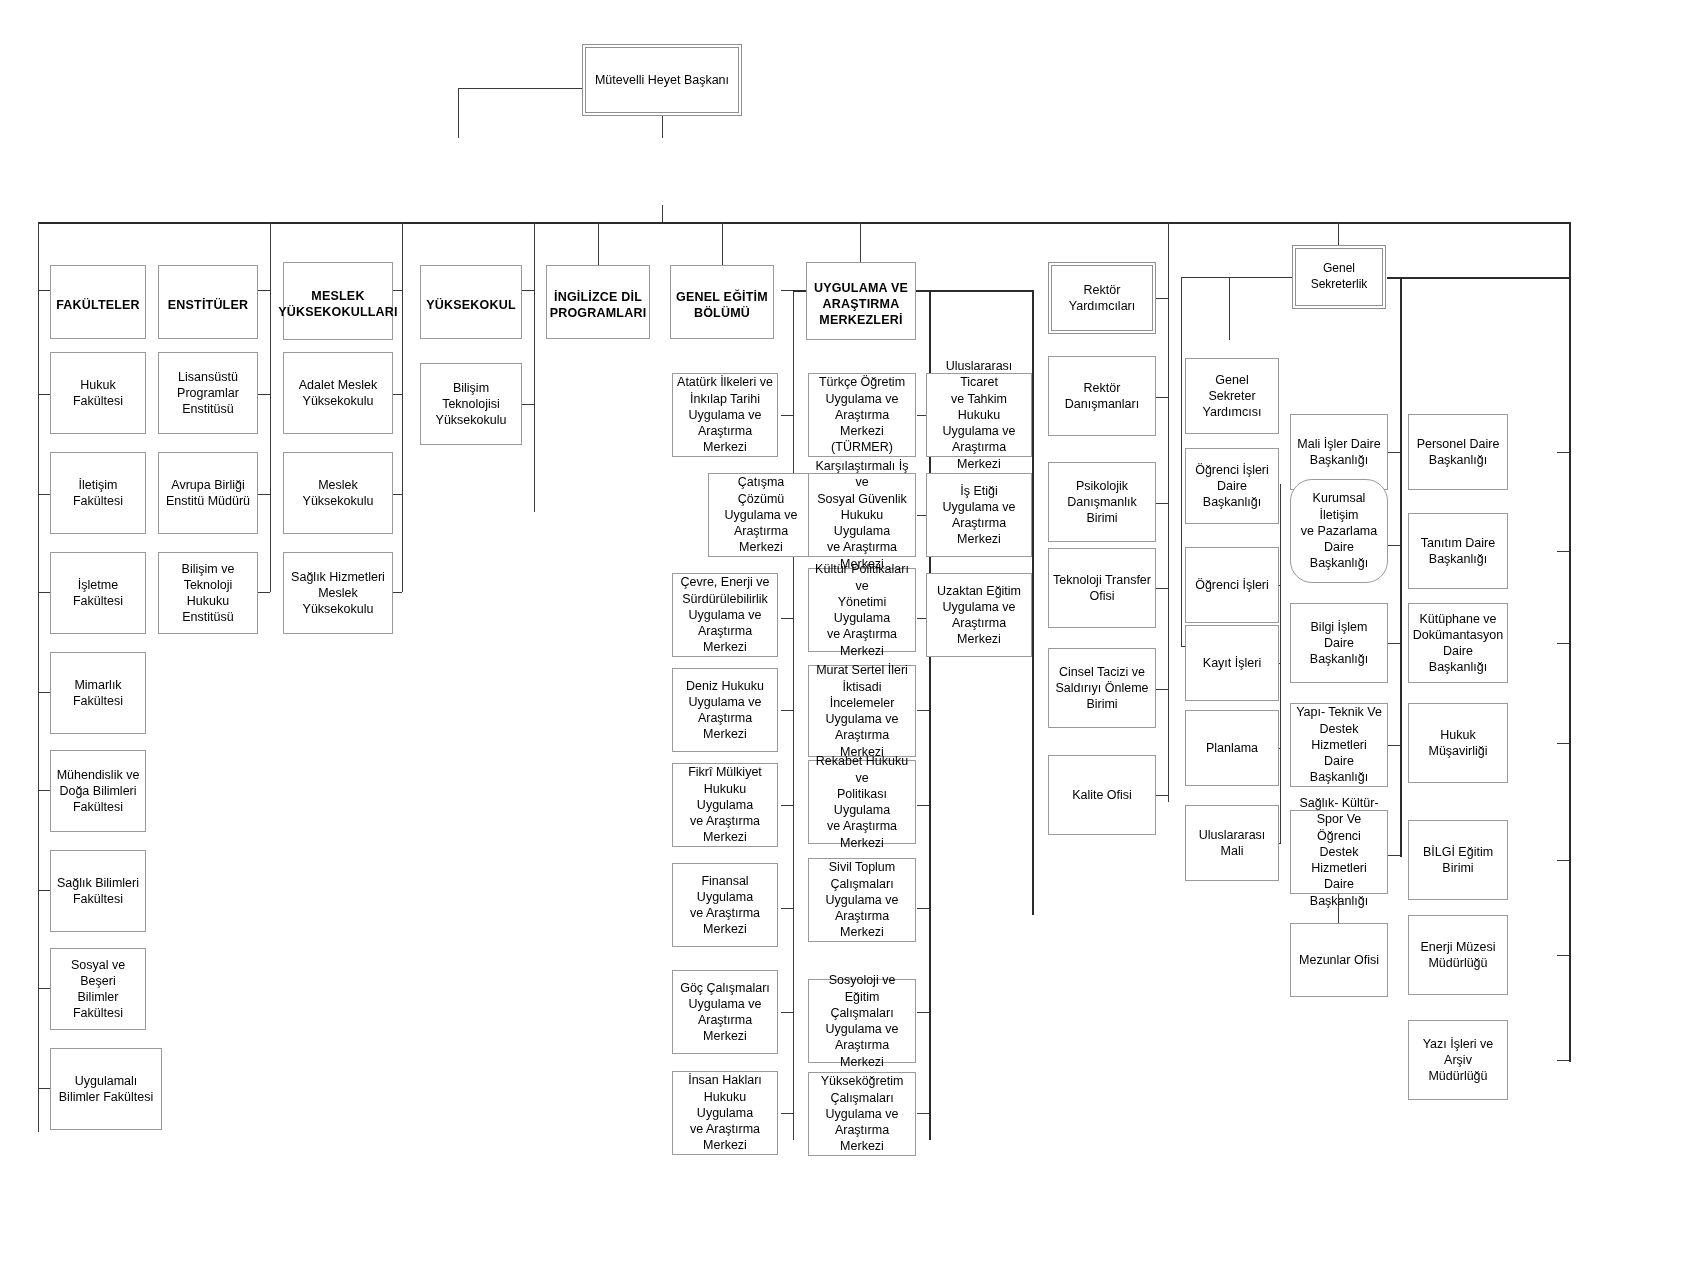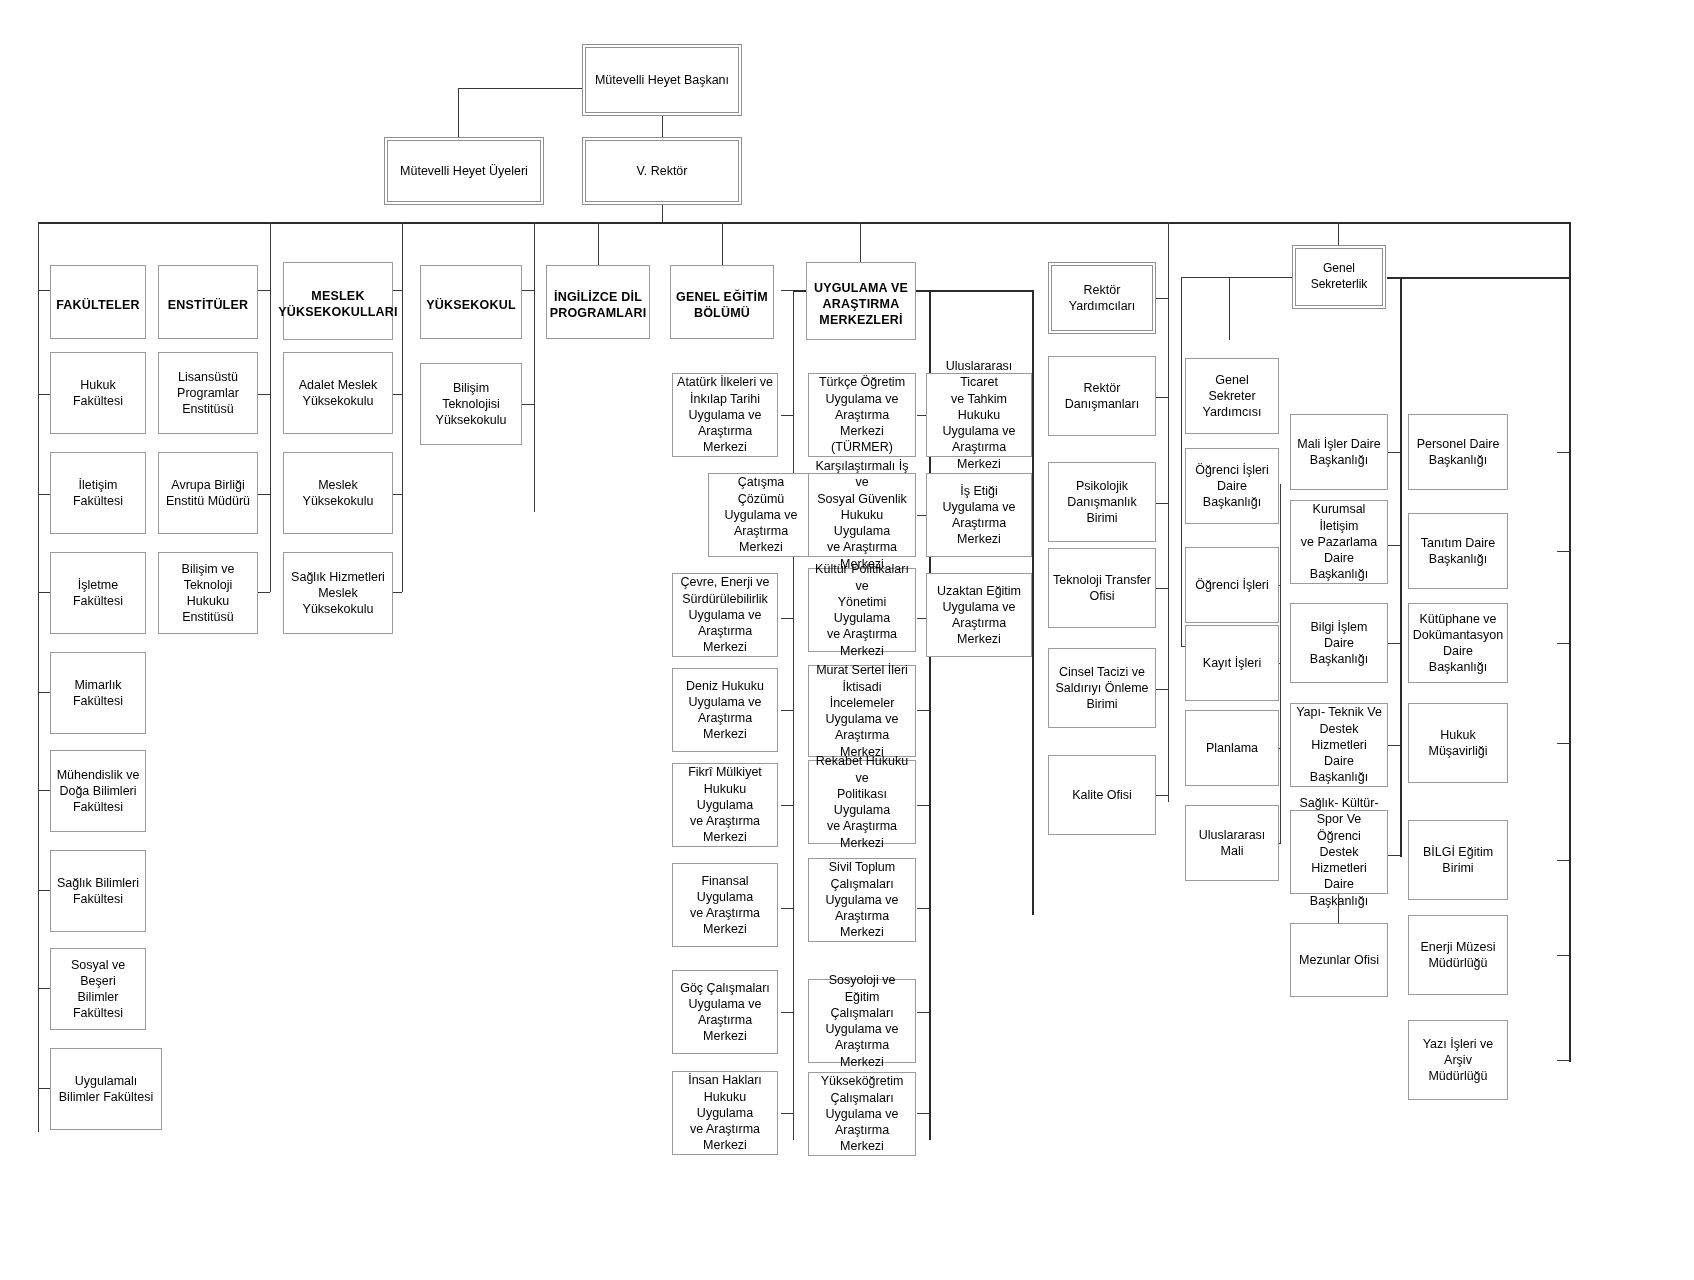--- a/index.html
+++ b/index.html
@@ -154,22 +154,20 @@
 
   <div class="ln h" style="left:1557px;top:452px;width:12px;"></div>
   <div class="ln h" style="left:1557px;top:551px;width:12px;"></div>
   <div class="ln h" style="left:1557px;top:643px;width:12px;"></div>
   <div class="ln h" style="left:1557px;top:743px;width:12px;"></div>
   <div class="ln h" style="left:1557px;top:860px;width:12px;"></div>
   <div class="ln h" style="left:1557px;top:955px;width:12px;"></div>
   <div class="ln h" style="left:1557px;top:1060px;width:12px;"></div>
 
   <div class="node mid double" style="left:582px;top:44px;width:160px;height:72px;">Mütevelli Heyet Başkanı</div>
-  <div class="node mid double" style="left:384px;top:137px;width:160px;height:68px;">Mütevelli Heyet Üyeleri</div>
-  <div class="node mid double" style="left:582px;top:137px;width:160px;height:68px;">V. Rektör</div>
 
   <div class="node head" style="left:50px;top:265px;width:96px;height:74px;">FAKÜLTELER</div>
   <div class="node head" style="left:158px;top:265px;width:100px;height:74px;">ENSTİTÜLER</div>
   <div class="node head" style="left:283px;top:262px;width:110px;height:78px;">MESLEK
 YÜKSEKOKULLARI</div>
   <div class="node head" style="left:420px;top:265px;width:102px;height:74px;">YÜKSEKOKUL</div>
   <div class="node head" style="left:546px;top:265px;width:104px;height:74px;">İNGİLİZCE DİL
 PROGRAMLARI</div>
   <div class="node head" style="left:670px;top:265px;width:104px;height:74px;">GENEL EĞİTİM
 BÖLÜMÜ</div>
@@ -298,21 +296,21 @@
   <div class="node mid" style="left:1185px;top:448px;width:94px;height:76px;">Öğrenci İşleri
 Daire
 Başkanlığı</div>
   <div class="node mid" style="left:1185px;top:547px;width:94px;height:76px;">Öğrenci İşleri</div>
   <div class="node mid" style="left:1185px;top:625px;width:94px;height:76px;">Kayıt İşleri</div>
   <div class="node mid" style="left:1185px;top:710px;width:94px;height:76px;">Planlama</div>
   <div class="node mid" style="left:1185px;top:805px;width:94px;height:76px;">Uluslararası Mali</div>
 
   <div class="node mid" style="left:1290px;top:414px;width:98px;height:76px;">Mali İşler  Daire
 Başkanlığı</div>
-  <div class="node mid" style="left:1290px;top:500px;width:98px;height:84px;">Kurumsal İletişim
+  <div class="node mid" style="left:1290px;top:479px;width:98px;height:104px;border-radius:22px;">Kurumsal İletişim
 ve Pazarlama
 Daire Başkanlığı</div>
   <div class="node mid" style="left:1290px;top:603px;width:98px;height:80px;">Bilgi İşlem Daire
 Başkanlığı</div>
   <div class="node mid" style="left:1290px;top:703px;width:98px;height:84px;">Yapı- Teknik Ve
 Destek Hizmetleri
 Daire Başkanlığı</div>
   <div class="node mid" style="left:1290px;top:810px;width:98px;height:84px;">Sağlık- Kültür-
 Spor Ve Öğrenci
 Destek Hizmetleri

